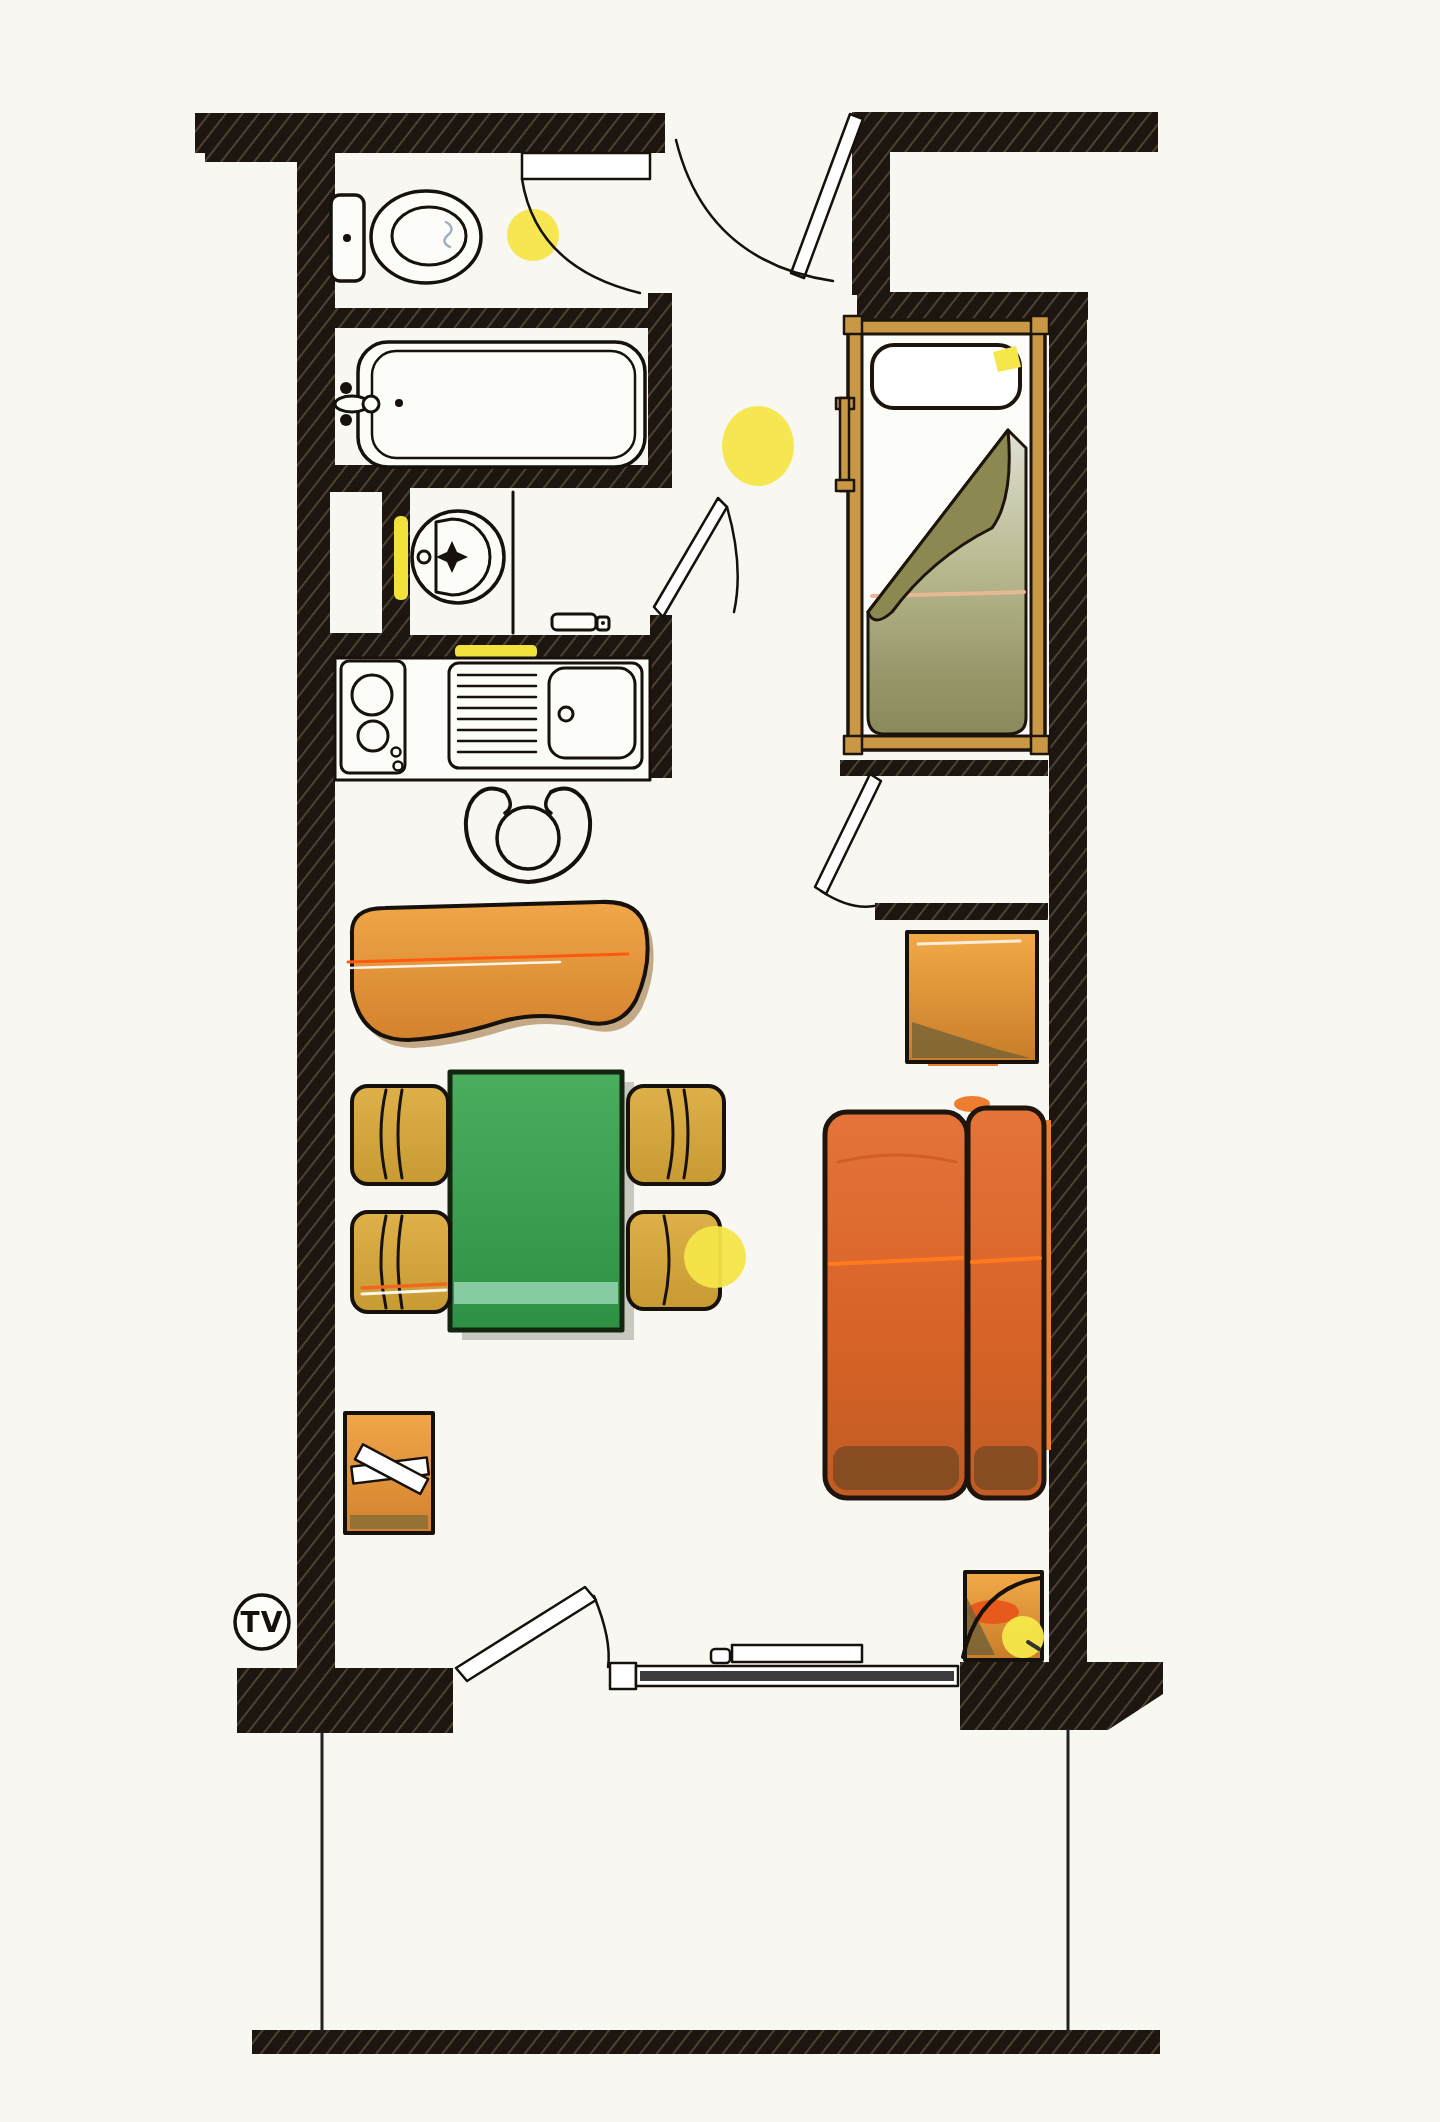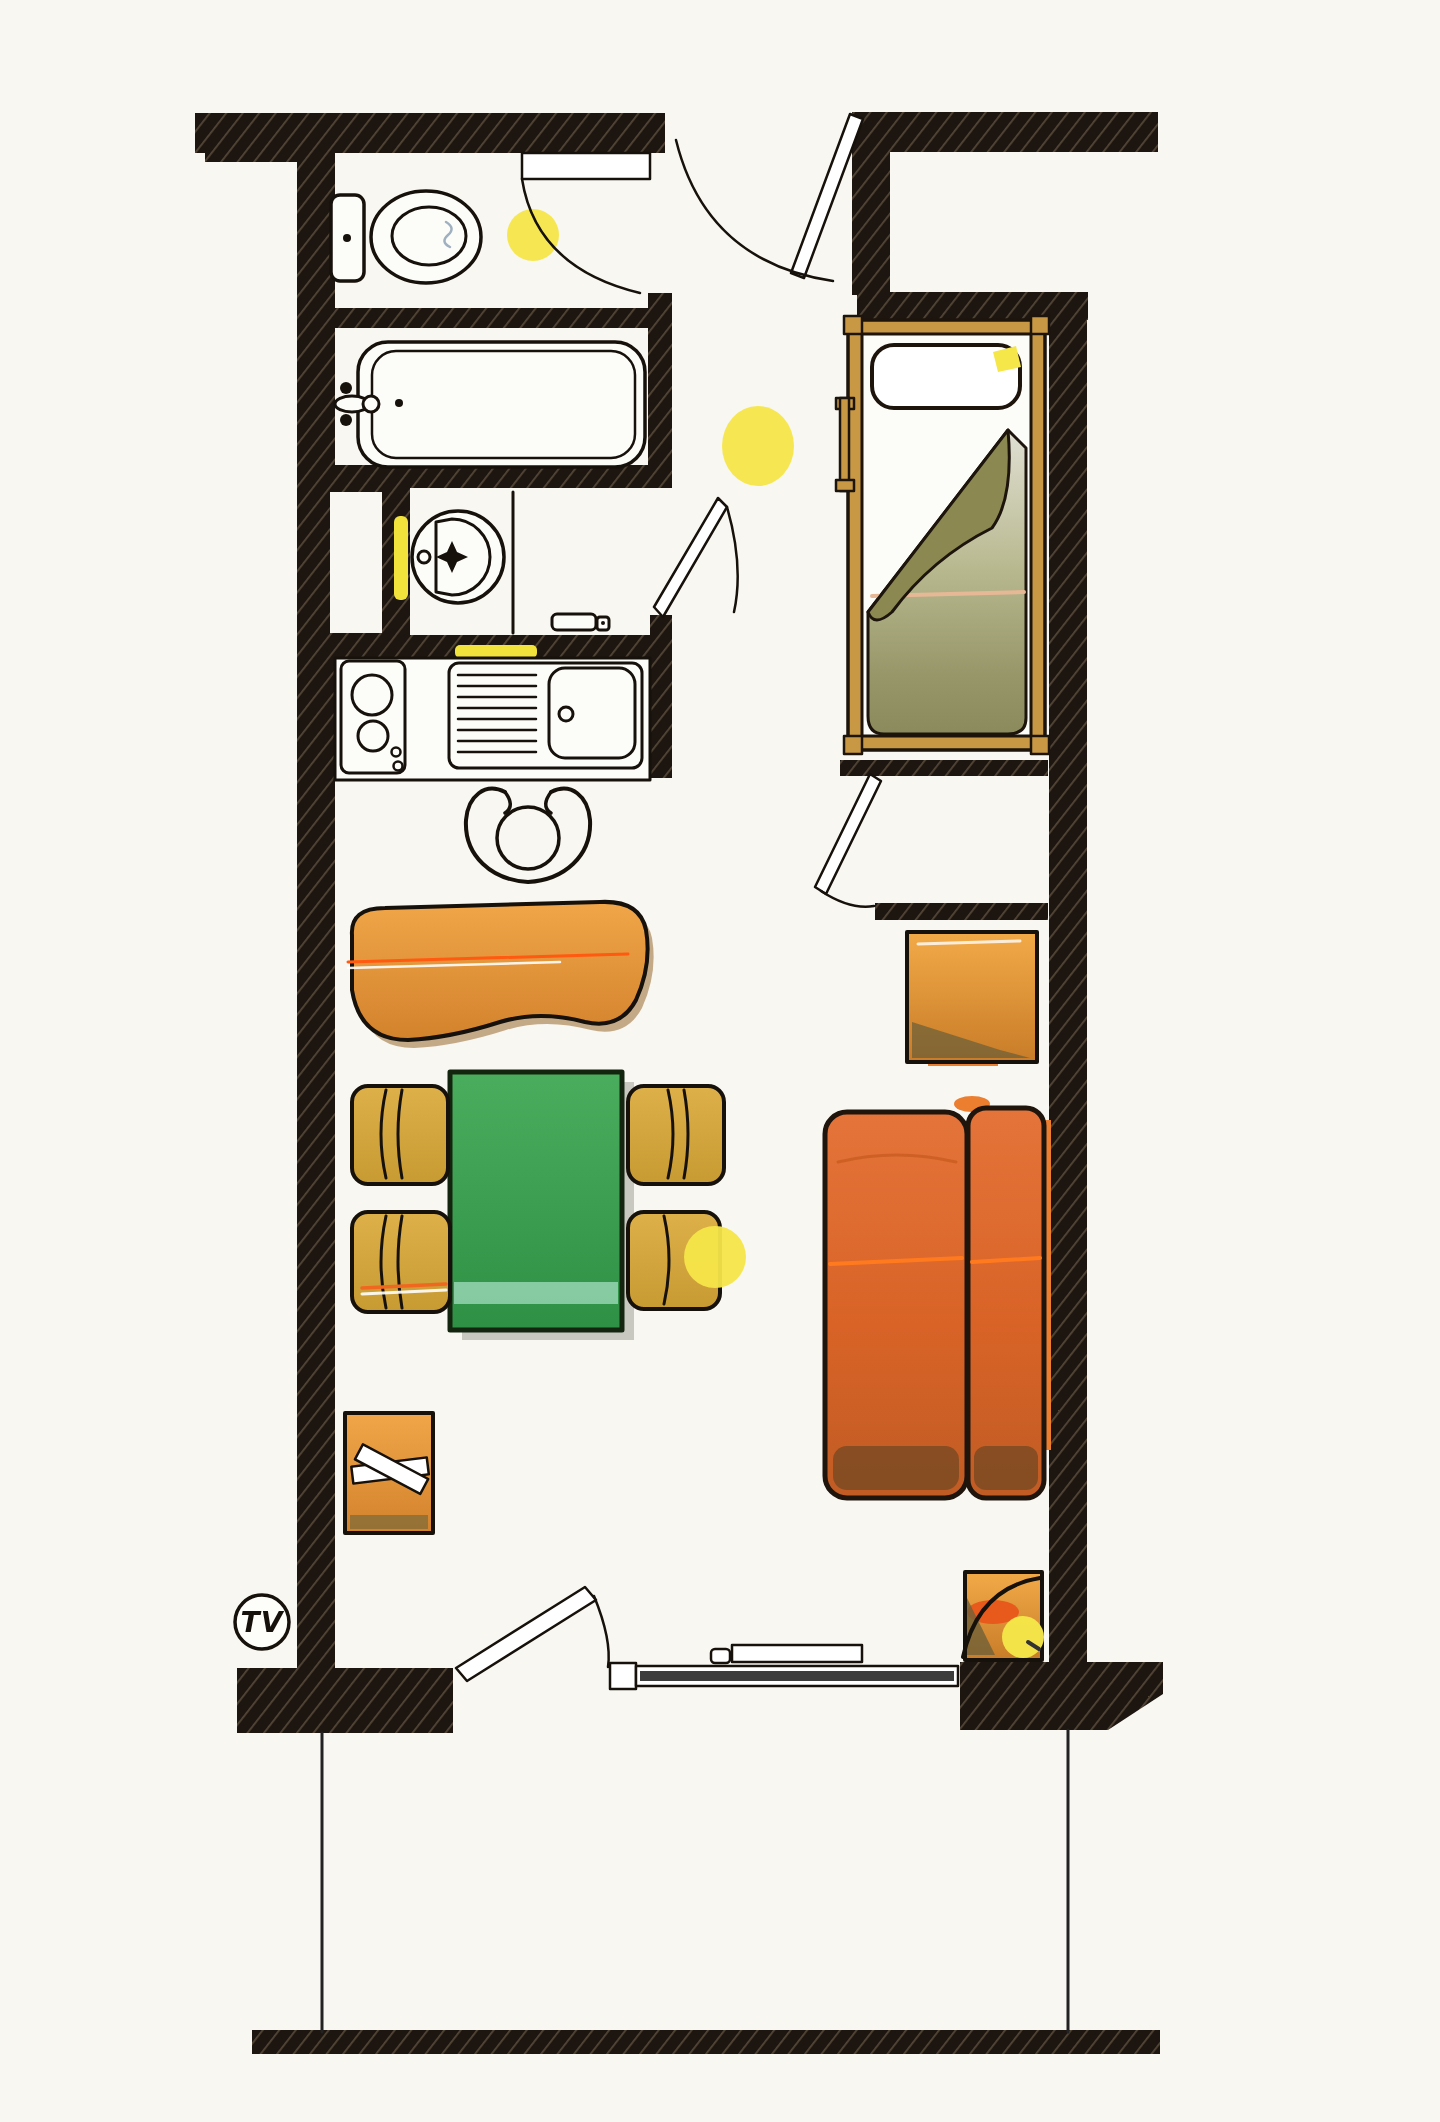--- a/index.html
+++ b/index.html
@@ -1,16 +1,16 @@
 <!DOCTYPE html>
 <html><head>
 <meta charset="utf-8">
 <style>
   html,body{margin:0;padding:0;background:#fdfdfb;}
-  .stage{position:relative;width:1440px;height:2122px;margin:0 auto;background:#f8f7f2;overflow:hidden;font-style:italic;}
+  .stage{position:relative;width:1440px;height:2122px;margin:0 auto;background:#f8f7f2;overflow:hidden;}
   svg{position:absolute;left:0;top:0;}
   svg *{stroke-linecap:round;stroke-linejoin:round;}
   .tv-text{font-family:"DejaVu Sans","Liberation Sans",sans-serif;font-size:28px;font-weight:bold;letter-spacing:1px;fill:#17110b;}
 </style>
 </head>
 <body>
 
 <div class="stage">
 <svg viewBox="0 0 1440 2122" width="1440" height="2122">
   <defs>

